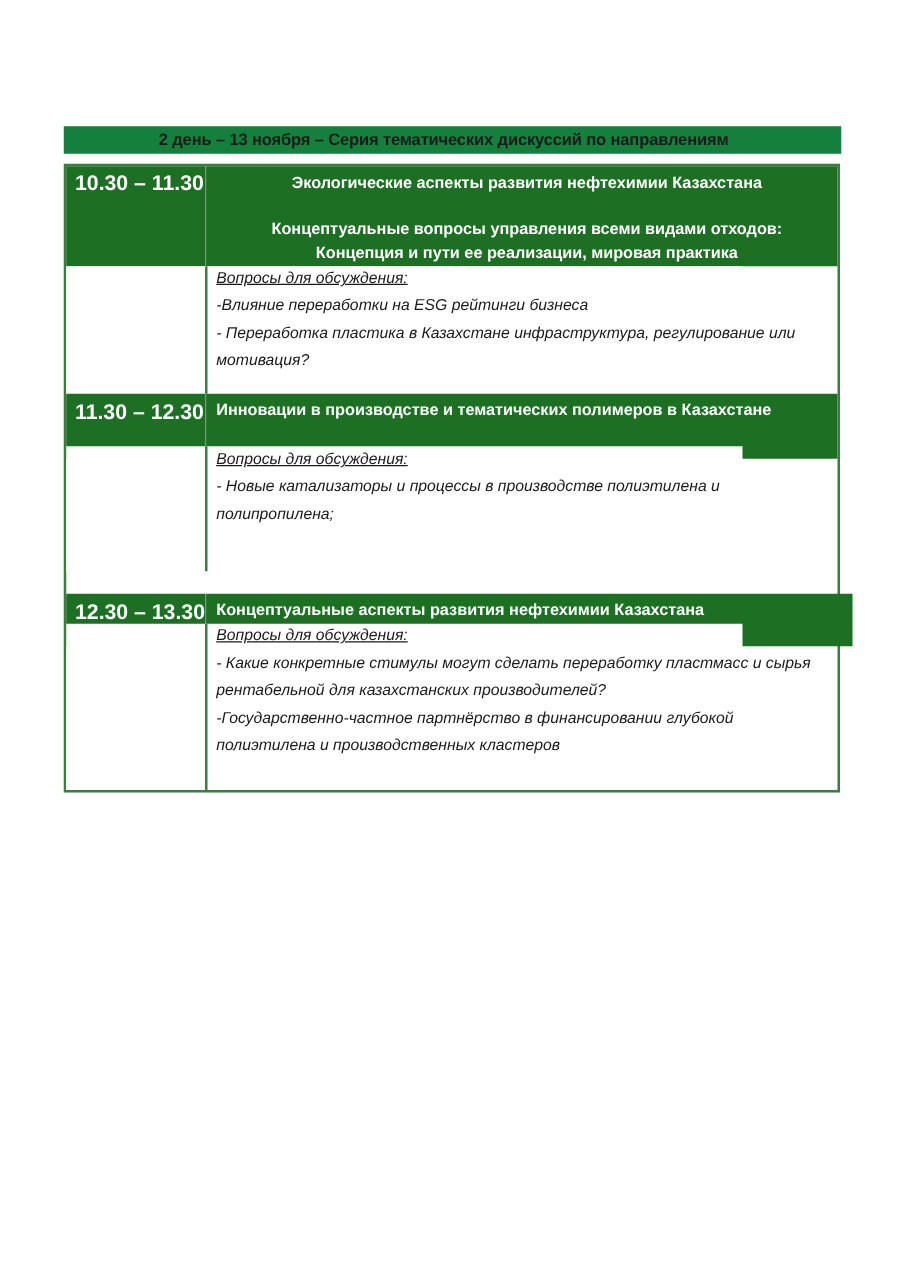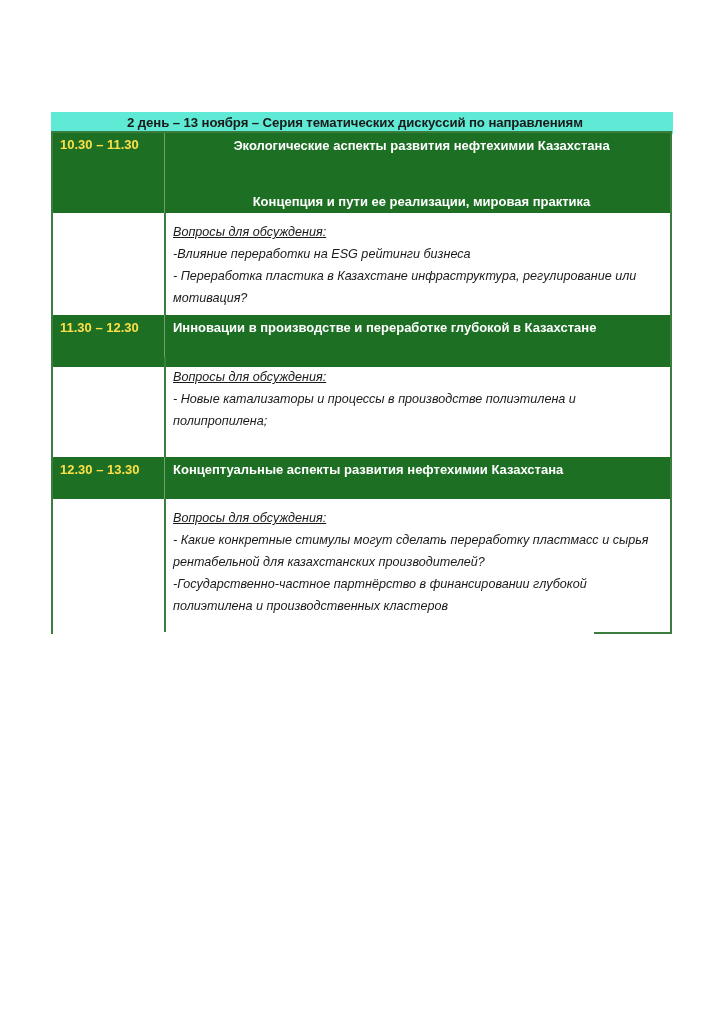--- a/index.html
+++ b/index.html
@@ -1,71 +1,72 @@
 <!DOCTYPE html>
 <html><head>
 <meta charset="utf-8">
 <style>
   html, body { margin: 0; padding: 0; background: #ffffff; }
   body { width: 724px; height: 1024px; position: relative; overflow: hidden;
          font-family: "Liberation Sans", "DejaVu Sans", sans-serif; color: #1a1a1a; }
-  .day-band { position: absolute; left: 51px; top: 112px; width: 622px; height: 22px;
-              background: #5eead4; }
+  .day-band { position: absolute; left: 51px; top: 101px; width: 622px; height: 22px;
+              background: #15803d; }
   .day-band .txt { position: absolute; left: 76px; top: 3px; font-size: 13.2px; font-weight: bold;
                    color: #1a1a1a; white-space: nowrap; letter-spacing: -0.1px; }
   .table { position: absolute; left: 51px; top: 131px; width: 621px; height: 503px;
            border: 2px solid #3b7d3f; box-sizing: border-box; }
   .row-head { position: absolute; left: 0; width: 617px; background: #1d6f24; color: #fff; }
-  .row-body { position: absolute; left: 0; width: 541px; background: #fff; margin-top: 10px; }
+  .row-body { position: absolute; left: 0; width: 541px; background: #fff; }
   .vline { position: absolute; left: 111px; top: 0; width: 2px; bottom: 0; background: #3b7d3f; }
   .vline.light { background: #ffffff; width: 1px; }
-  .time { position: absolute; left: 7px; top: 4px; font-size: 13px; font-weight: bold;
-          color: #fde047; white-space: nowrap; }
+  .time { position: absolute; left: 7px; top: 4px; font-size: 17px; font-weight: bold;
+          color: #ffffff; white-space: nowrap; }
   .title { position: absolute; left: 120px; font-size: 13px; font-weight: bold; color: #fff;
            line-height: 19px; }
   .title.center { left: 113px; width: 511px; text-align: center; }
   .q { position: absolute; left: 120px; width: 495px; font-size: 12.6px; font-style: italic;
        line-height: 22px; color: #1a1a1a; }
   .q .lbl { text-decoration: underline; display: block; }
   .q .it { display: block; }
 </style>
 </head>
 <body>
 
 <div class="day-band">
   <span class="txt">2 день – 13 ноября – Серия тематических дискуссий по направлениям</span>
 </div>
 
 <div class="table">
 
   <div class="row-head" style="top:0; height:80px;">
     <span class="time">10.30 – 11.30</span>
     <div class="title center" style="top:3px;">Экологические аспекты развития нефтехимии Казахстана</div>
+    <div class="title center" style="top:40px;">Концептуальные вопросы управления всеми видами отходов:</div>
     <div class="title center" style="top:59px;">Концепция и пути ее реализации, мировая практика</div>
   </div>
   <div class="row-body" style="top:80px; height:102px;">
     <div class="q" style="top:-2px;">
       <span class="lbl">Вопросы для обсуждения:</span>
       <span class="it"> -Влияние переработки на ESG рейтинги бизнеса</span>
       <span class="it">- Переработка пластика в Казахстане инфраструктура, регулирование или мотивация?</span>
     </div>
   </div>
 
   <div class="row-head" style="top:182px; height:52px;">
     <span class="time" style="top:5px;">11.30 – 12.30</span>
-    <div class="title" style="top:3px; width:460px;">Инновации в производстве и переработке глубокой в Казахстане</div>
+    <div class="title" style="top:3px; width:460px;">Инновации в производстве и тематических полимеров в Казахстане</div>
   </div>
   <div class="row-body" style="top:224px; height:100px;">
     <div class="q" style="top:-1px;">
       <span class="lbl">Вопросы для обсуждения:</span>
       <span class="it">- Новые катализаторы и процессы в производстве полиэтилена и полипропилена;</span>
     </div>
   </div>
 
-  <div class="row-head" style="top:324px; height:42px;">
+  <div class="row-head" style="top:342px; height:42px;padding-left:12px;">
     <span class="time" style="top:5px;">12.30 – 13.30</span>
     <div class="title" style="top:3px; width:490px;">Концептуальные аспекты развития нефтехимии Казахстана</div>
   </div>
   <div class="row-body" style="top:366px; height:133px;">
     <div class="q" style="top:-2px;">
       <span class="lbl">Вопросы для обсуждения:</span>
       <span class="it">- Какие конкретные стимулы могут сделать переработку пластмасс и сырья рентабельной для казахстанских производителей?</span>
       <span class="it">-Государственно-частное партнёрство в финансировании глубокой полиэтилена и производственных кластеров</span>
     </div>
   </div>

